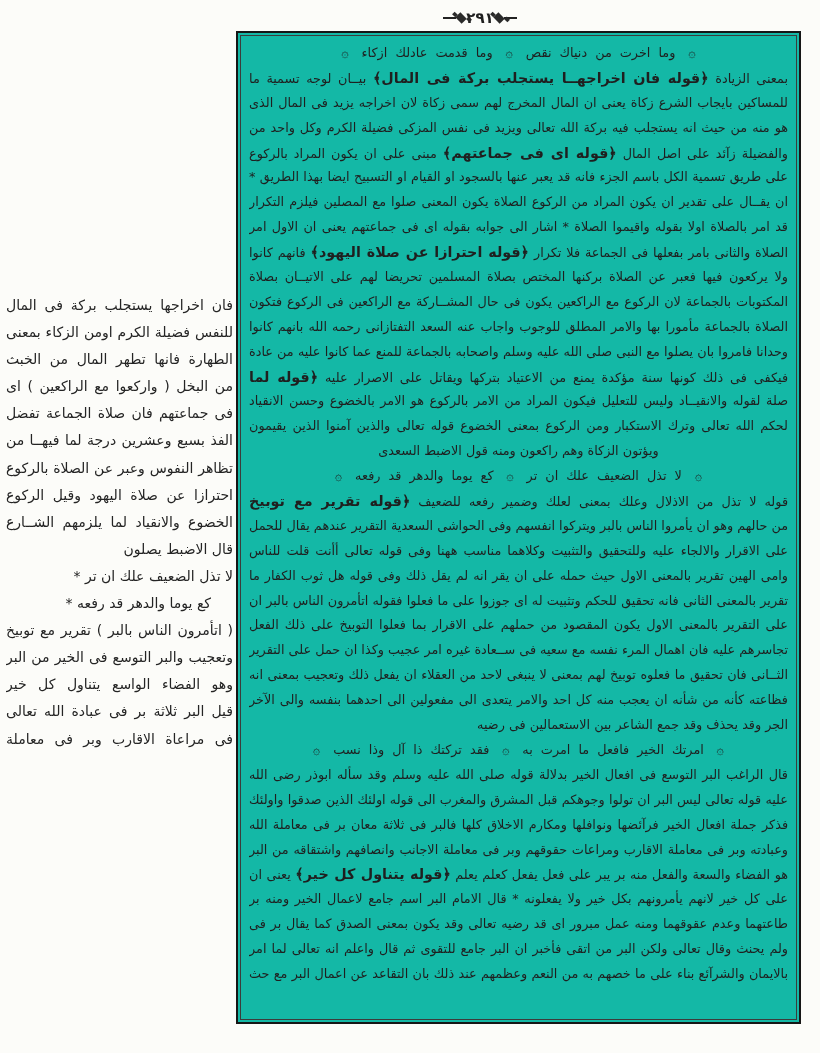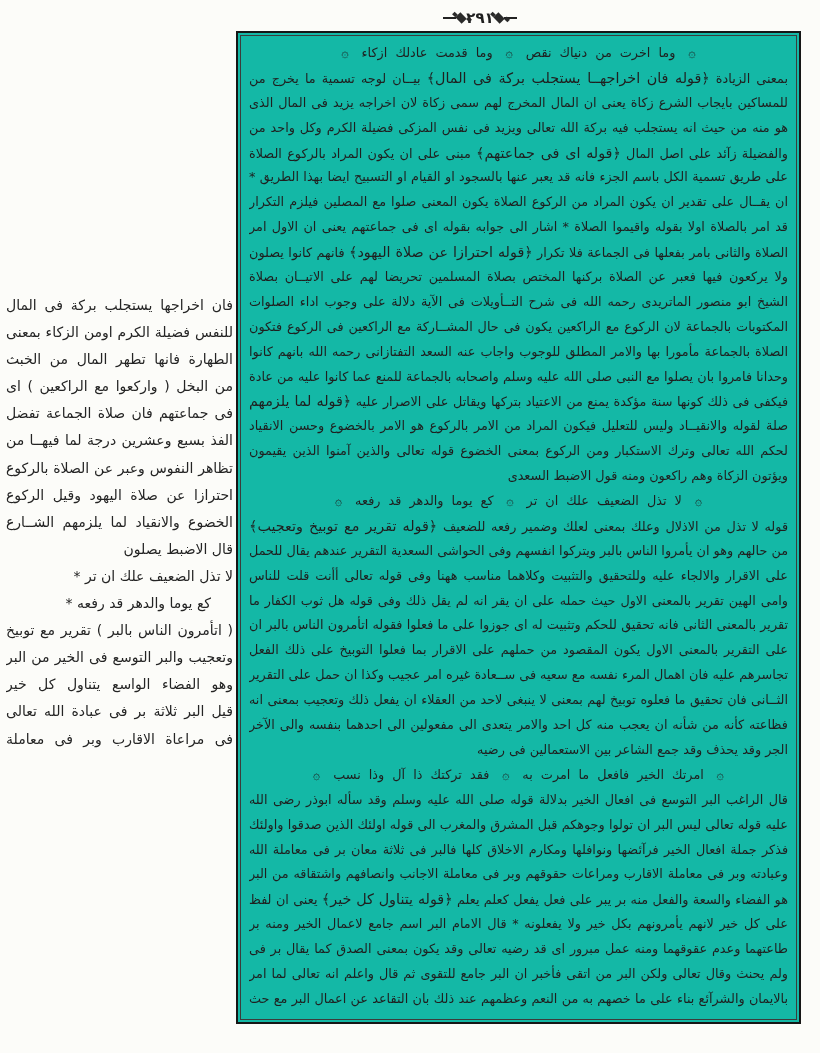--- a/index.html
+++ b/index.html
@@ -34,25 +34,25 @@
   .main-text .line{height:24.9px;overflow:hidden;}
   
   .margin-notes{
     position:absolute;left:6px;top:292px;width:227px;
     direction:rtl;font-size:14px;line-height:27.1px;color:#242424;text-align:right;
   }
   .margin-notes .line{height:27.1px;overflow:hidden;}
   
   .line.j{text-align:justify;text-align-last:justify;text-justify:inter-word;}
   .line.r{text-align:right;}
-  .line.c{}
+  .line.c{text-align:center;}
   .line.verse{text-align:center;word-spacing:4px;}
   .line.ind{text-align:right;padding-right:22px;box-sizing:border-box;}
   
-  .q{font-weight:normal;font-size:1.12em;}
+  .q{font-weight:bold;font-size:1.12em;}
 </style>
 </head>
 <body>
 
 <div class="page">
 
   <div class="page-header">
     <span class="rule-dash"></span>
     <span class="orn"></span>
     <span class="page-number">٢٩١</span>
@@ -66,21 +66,20 @@
           <div class="line verse">۞ وما اخرت من دنياك نقص ۞ وما قدمت عادلك ازكاء ۞</div>
           <div class="line j">بمعنى الزيادة <b class="q">﴿قوله فان اخراجهــا يستجلب بركة فى المال﴾</b> بيــان لوجه تسمية ما يخرج من المال</div>
           <div class="line j">للمساكين بايجاب الشرع زكاة يعنى ان المال المخرج لهم سمى زكاة لان اخراجه يزيد فى المال الذى يخرج</div>
           <div class="line j">هو منه من حيث انه يستجلب فيه بركة الله تعالى ويزيد فى نفس المزكى فضيلة الكرم وكل واحد من البركة</div>
           <div class="line j">والفضيلة زآئد على اصل المال <b class="q">﴿قوله اى فى جماعتهم﴾</b> مبنى على ان يكون المراد بالركوع الصلاة</div>
           <div class="line j">على طريق تسمية الكل باسم الجزء فانه قد يعبر عنها بالسجود او القيام او التسبيح ايضا بهذا الطريق * ولما ورد</div>
           <div class="line j">ان يقــال على تقدير ان يكون المراد من الركوع الصلاة يكون المعنى صلوا مع المصلين فيلزم التكرار لانه</div>
           <div class="line j">قد امر بالصلاة اولا بقوله واقيموا الصلاة * اشار الى جوابه بقوله اى فى جماعتهم يعنى ان الاول امر باقامة</div>
           <div class="line j">الصلاة والثانى بامر بفعلها فى الجماعة فلا تكرار <b class="q">﴿قوله احترازا عن صلاة اليهود﴾</b> فانهم كانوا يصلون</div>
           <div class="line j">ولا يركعون فيها فعبر عن الصلاة بركنها المختص بصلاة المسلمين تحريضا لهم على الاتيــان بصلاة المسلمين قال</div>
-          <div class="line j">الشيخ ابو منصور الماتريدى رحمه الله فى شرح التــأويلات فى الآية دلالة على وجوب اداء الصلوات</div>
           <div class="line j">المكتوبات بالجماعة لان الركوع مع الراكعين يكون فى حال المشــاركة مع الراكعين فى الركوع فتكون اقامة</div>
           <div class="line j">الصلاة بالجماعة مأمورا بها والامر المطلق للوجوب واجاب عنه السعد التفتازانى رحمه الله بانهم كانوا يصلون</div>
           <div class="line j">وحدانا فامروا بان يصلوا مع النبى صلى الله عليه وسلم واصحابه بالجماعة للمنع عما كانوا عليه من عادة الانفراد</div>
           <div class="line j">فيكفى فى ذلك كونها سنة مؤكدة يمنع من الاعتياد بتركها ويقاتل على الاصرار عليه <b class="q">﴿قوله لما يلزمهم الشارع﴾</b></div>
           <div class="line j">صلة لقوله والانقيــاد وليس للتعليل فيكون المراد من الامر بالركوع هو الامر بالخضوع وحسن الانقياد</div>
           <div class="line j">لحكم الله تعالى وترك الاستكبار ومن الركوع بمعنى الخضوع قوله تعالى والذين آمنوا الذين يقيمون الصلاة</div>
           <div class="line c">ويؤتون الزكاة وهم راكعون ومنه قول الاضبط السعدى</div>
           <div class="line verse">۞ لا تذل الضعيف علك ان تر ۞ كع يوما والدهر قد رفعه ۞</div>
           <div class="line j">قوله لا تذل من الاذلال وعلك بمعنى لعلك وضمير رفعه للضعيف <b class="q">﴿قوله تقرير مع توبيخ وتعجيب﴾</b></div>
           <div class="line j">من حالهم وهو ان يأمروا الناس بالبر ويتركوا انفسهم وفى الحواشى السعدية التقرير عندهم يقال للحمل</div>

